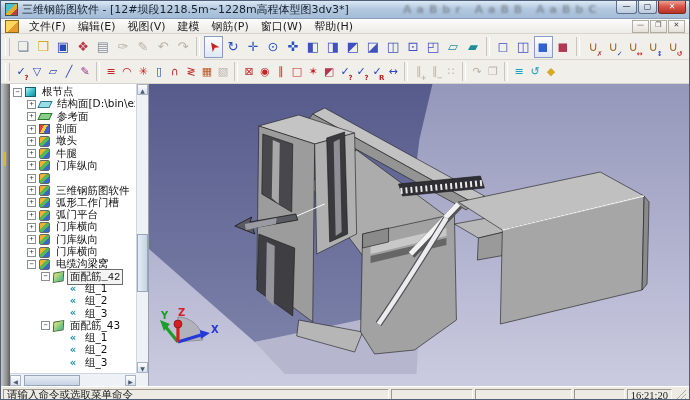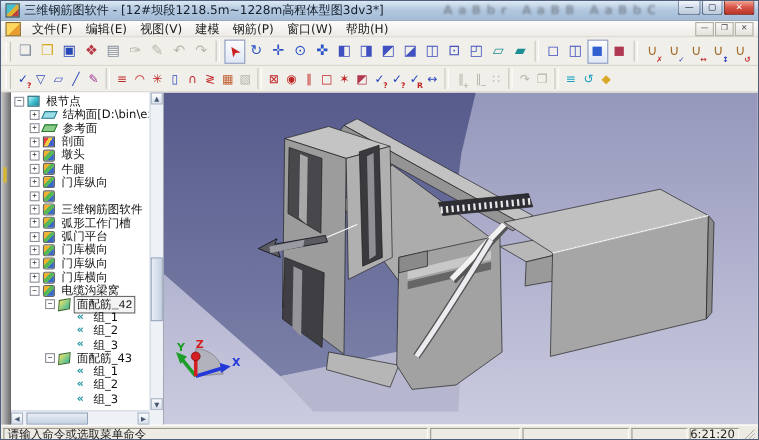--- a/index.html
+++ b/index.html
@@ -75,21 +75,21 @@
   .vthumb{position:absolute;left:0;top:150px;width:11px;height:58px;background:linear-gradient(90deg,#e8edf5,#c6d2e2);border:1px solid #96a6bc;box-sizing:border-box;}
   .hthumb{width:56px;height:11px;background:linear-gradient(#e8edf5,#c6d2e2);border:1px solid #96a6bc;box-sizing:border-box;margin-left:3px;}
   .corner{position:absolute;right:0;bottom:0;width:12px;height:13px;background:#eef2f7;}
   
   .viewport{flex:1;position:relative;overflow:hidden;}
   .viewport svg{position:absolute;inset:0;width:100%;height:100%;}
   
   .statusbar{height:16px;background:#eeebe4;border-top:1px solid #fff;display:flex;align-items:center;
     font-size:10.5px;color:#222;padding:0 2px;}
   .sp{height:13px;box-sizing:border-box;border:1px solid;border-color:#9c988e #fdfdfb #fdfdfb #9c988e;
-    margin-right:2px;display:flex;align-items:center;padding:0 3px;white-space:nowrap;overflow:hidden;}
+    margin-right:2px;display:flex;align-items:center;padding:0 3px;white-space:nowrap;overflow:hidden;font-family:Liberation Serif, serif;}
   .sp.msg{width:386px;}
   .sp.p2{width:82px}.sp.p3{width:97px}.sp.p4{width:51px}.sp.time{width:45px;justify-content:flex-end}
   .sgrip{width:12px;height:13px;background:
     linear-gradient(135deg,transparent 50%,#aaa 50% 55%,transparent 55% 65%,#aaa 65% 70%,transparent 70% 80%,#aaa 80% 85%,transparent 85%);}
 </style>
 </head>
 <body>
 
 <div class="window">
 

